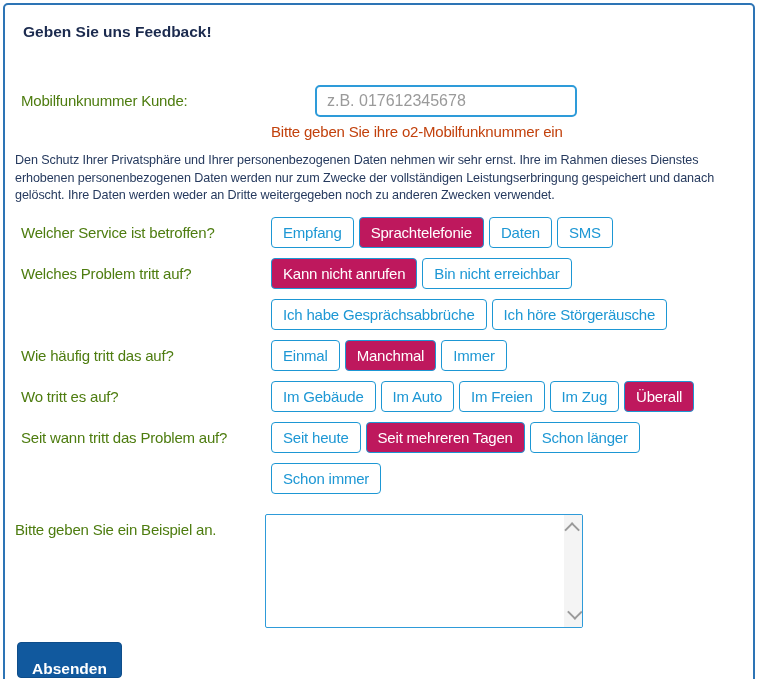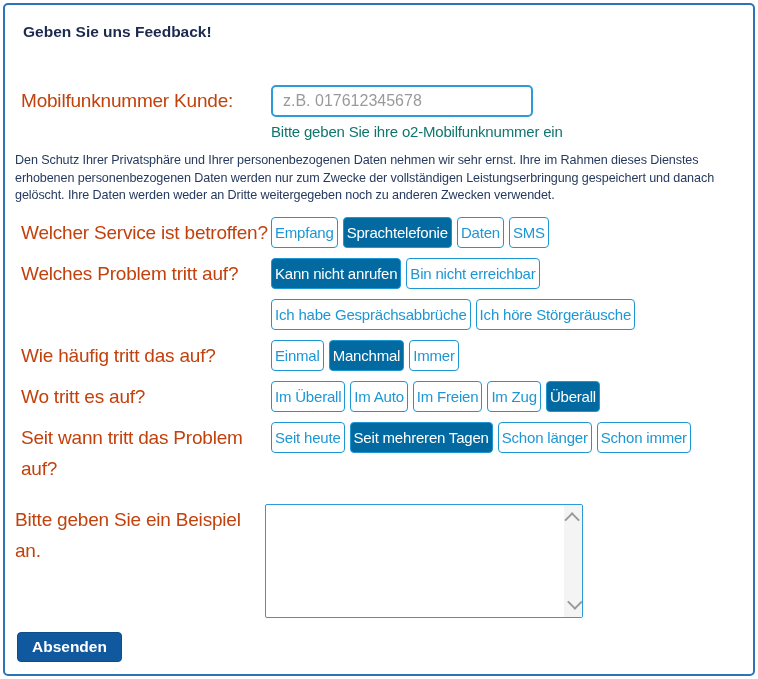--- a/index.html
+++ b/index.html
@@ -26,44 +26,45 @@
     margin: 4px 0 0 2px;
   }
   
   .phone-row {
     display: grid;
     grid-template-columns: 250px 1fr;
     align-items: start;
     margin-top: 44px;
   }
   .q-label, .phone-label, .example-label {
-    font-size: 19px;
-    color: #c2410c;
+    font-size: 15px;
+    color: #4d7c0f;
     line-height: 31px;
     letter-spacing: -0.2px;
   }
   .phone-input {
     box-sizing: border-box;
     width: 262px;
     height: 32px;
     border: 2px solid #2e9bd9;
     border-radius: 5px;
     padding: 12px 10px;
     font-family: "Liberation Sans", sans-serif;
     font-size: 16px;
     color: #333;
     outline: none;
+    margin-left: 44px;
   }
   .phone-input::placeholder {
     color: #9a9a9a;
     opacity: 1;
   }
   .error-text {
     font-size: 15px;
-    color: #0f766e;
+    color: #c2410c;
     margin-top: 6px;
     letter-spacing: -0.2px;
   }
   
   .privacy {
     margin: 12px 0 12px -6px;
     font-size: 12.6px;
     line-height: 17.5px;
     color: #263a5e;
     max-width: 722px;
@@ -78,33 +79,33 @@
   }
   .options {
     display: flex;
     flex-wrap: wrap;
     gap: 10px 5px;
     max-width: 458px;
   }
   .opt-btn {
     box-sizing: border-box;
     height: 31px;
-    padding: 0 3px;
+    padding: 0 11px;
     border: 1.5px solid #1d97d4;
     border-radius: 4px;
     background: #ffffff;
     color: #1d97d4;
     font-family: "Liberation Sans", sans-serif;
     font-size: 15px;
     letter-spacing: -0.2px;
     cursor: pointer;
     white-space: nowrap;
   }
   .opt-btn.selected {
-    background: #0369a1;
+    background: #be185d;
     color: #ffffff;
   }
   
   .example-row {
     display: grid;
     grid-template-columns: 250px 1fr;
     align-items: start;
     margin: 20px 0 0 -6px;
   }
   .textarea-wrap {
@@ -157,22 +158,22 @@
   
   .submit-btn {
     margin: 14px 0 2px -4px;
     background: #11599e;
     color: #ffffff;
     font-family: "Liberation Sans", sans-serif;
     font-size: 15.5px;
     font-weight: bold;
     border: 1px solid #0e4d8a;
     border-radius: 4px;
-    padding: 5px 14px;
-    height: 30px;
+    padding: 17px 14px;
+    height: 24px;
     cursor: pointer;
     text-align: center;
   }
 </style>
 </head>
 <body>
 
 <div class="panel">
 
   <div class="page-title">Geben Sie uns Feedback!</div>
@@ -213,21 +214,21 @@
     <div class="options">
           <button class="opt-btn">Einmal</button>
           <button class="opt-btn selected">Manchmal</button>
           <button class="opt-btn">Immer</button>
         </div>
   </div>
 
   <div class="q-row">
     <span class="q-label">Wo tritt es auf?</span>
     <div class="options">
-          <button class="opt-btn">Im Überall</button>
+          <button class="opt-btn">Im Gebäude</button>
           <button class="opt-btn">Im Auto</button>
           <button class="opt-btn">Im Freien</button>
           <button class="opt-btn">Im Zug</button>
           <button class="opt-btn selected">Überall</button>
         </div>
   </div>
 
   <div class="q-row">
     <span class="q-label">Seit wann tritt das Problem auf?</span>
     <div class="options">

